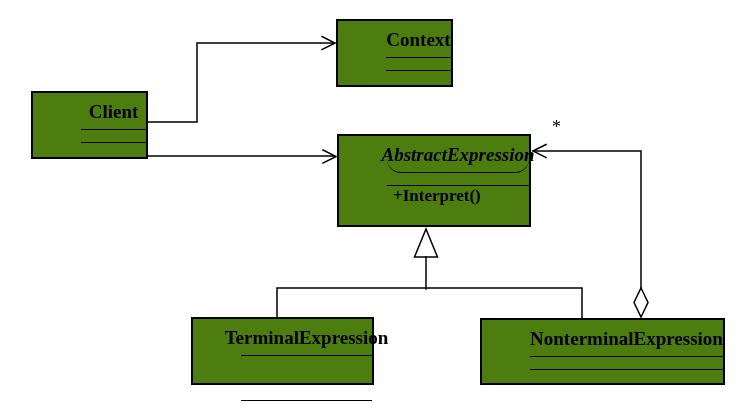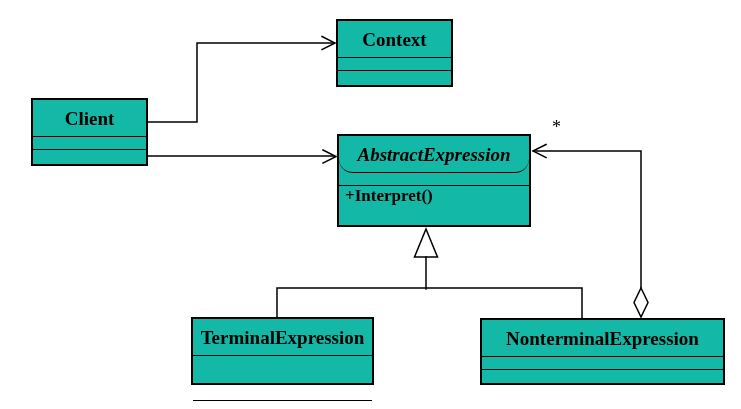--- a/index.html
+++ b/index.html
@@ -7,24 +7,25 @@
   .canvas {
     position:relative;
     width:741px; height:409px;
     background:#ffffff;
     font-family:"Liberation Serif", serif;
     overflow:hidden;
   }
   .connector-svg { position:absolute; left:0; top:0; width:741px; height:409px; }
   .uml-class {
     position:absolute;
-    background:#14b8a6;
+    background:#4d7c0f;
     border:2px solid #000000;
     display:flex;
     flex-direction:column;
+    padding-left:48px;
   }
   .c-title {
     flex:0 0 auto;
     height:37px;
     border-bottom:1px solid #000000;
     display:flex; align-items:center; justify-content:center;
     font-weight:bold;
     font-size:19px;
     line-height:1;
     color:#000000;
@@ -81,21 +82,21 @@
       <polyline points="277,318 277,288 582,288 582,319"></polyline>
     </g>
   </svg>
 
   <div class="uml-class" style="left:336px; top:19px; width:117px; height:68px;">
     <div class="c-title">Context</div>
     <div class="c-attrs"></div>
     <div class="c-methods"></div>
   </div>
 
-  <div class="uml-class" style="left:31px; top:98px; width:117px; height:68px;">
+  <div class="uml-class" style="left:31px; top:91px; width:117px; height:68px;">
     <div class="c-title">Client</div>
     <div class="c-attrs"></div>
     <div class="c-methods"></div>
   </div>
 
   <div class="uml-class" style="left:337px; top:134px; width:194px; height:93px;">
     <div class="c-title abstract">AbstractExpression</div>
     <div class="c-attrs"></div>
     <div class="c-methods">
       <span>+Interpret()</span>

